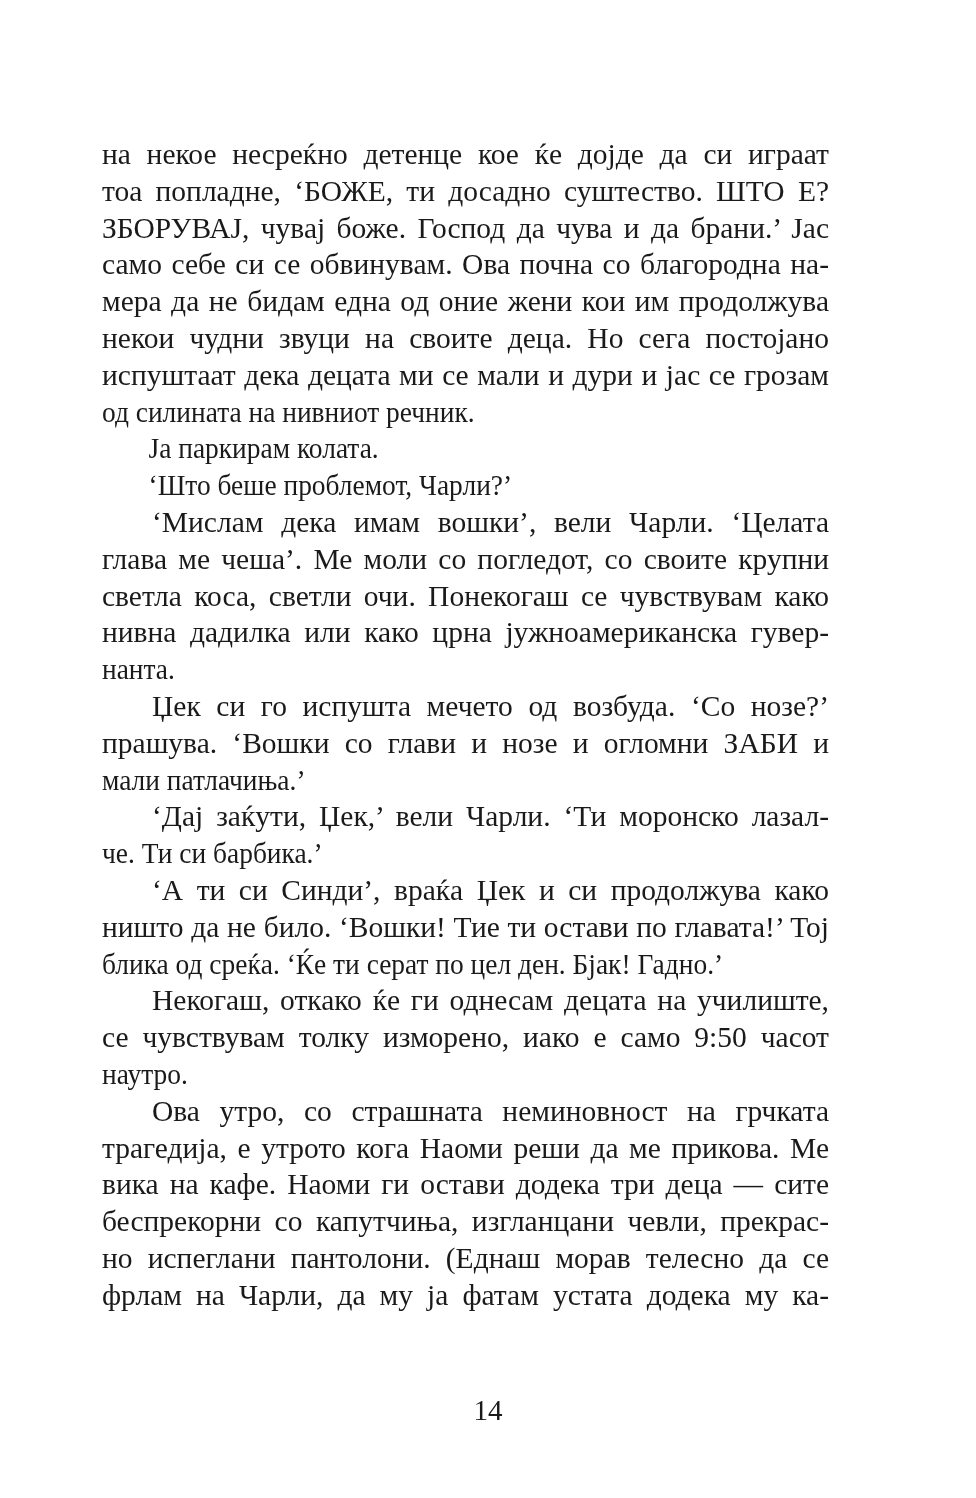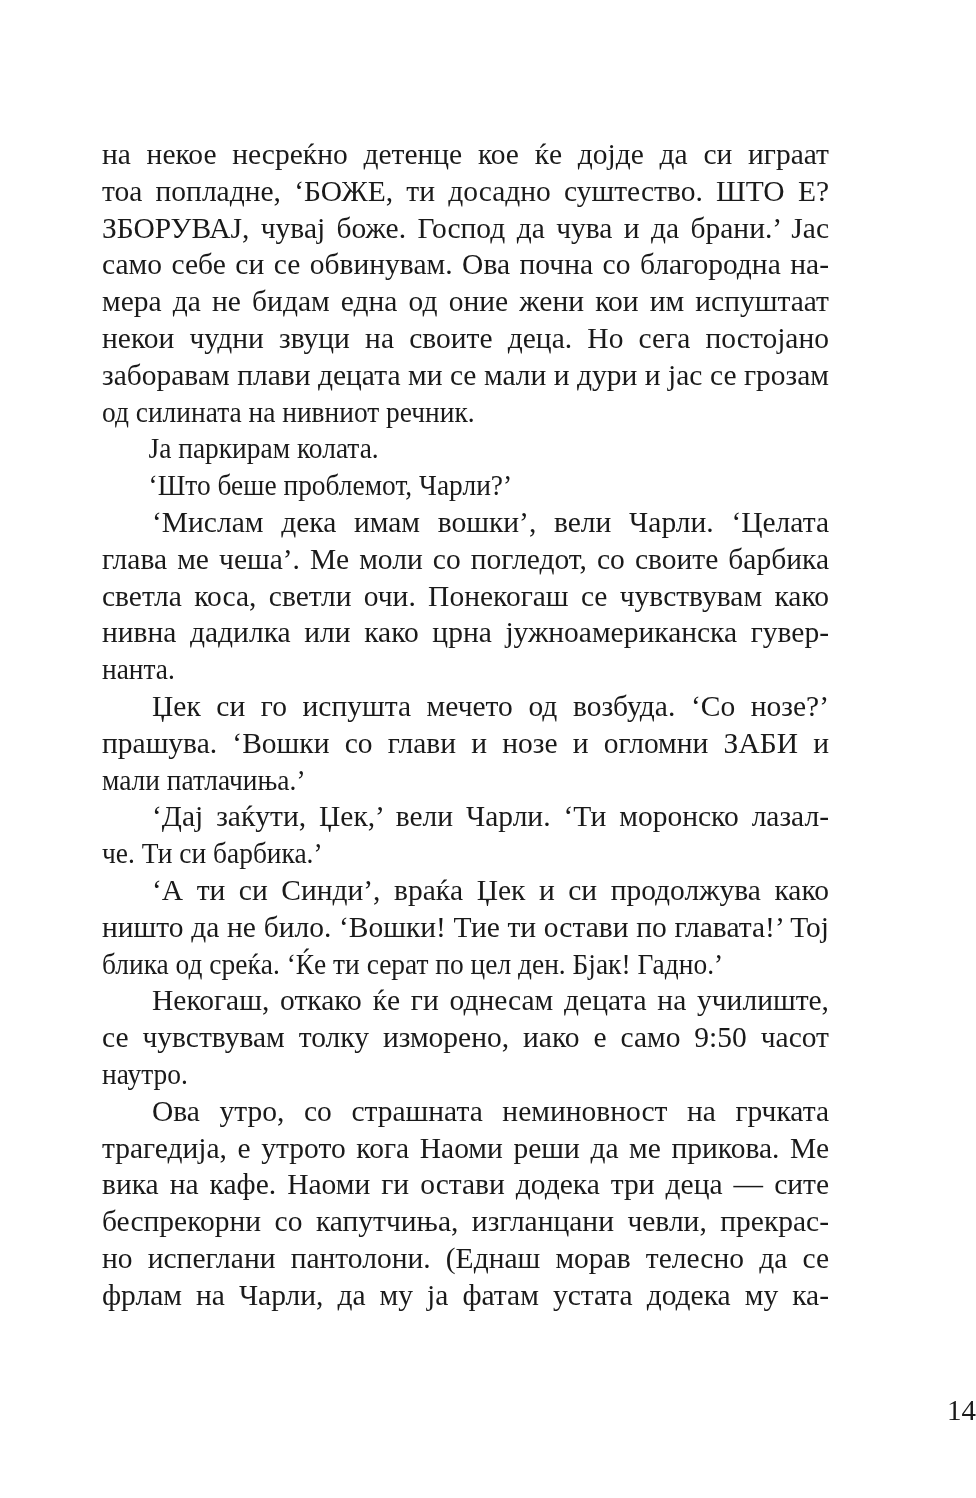--- a/index.html
+++ b/index.html
@@ -49,42 +49,42 @@
       box-sizing: border-box;
     }
     .line.full.indent .line-inner {
       width: 727px;
     }
     .page-number {
       position: absolute;
       left: 0;
       width: 976px;
       top: 1392px;
-      text-align: right;
+      text-align: center;
       font-size: 29px;
       line-height: 36px;
     }
   </style>
 </head>
 <body>
 
 <div class="page">
   <div class="text-block" id="text-block">
       <div class="line full"><span class="line-inner">на некое несреќно детенце кое ќе дојде да си играат</span></div>
       <div class="line full"><span class="line-inner">тоа попладне, ‘БОЖЕ, ти досадно суштество. ШТО Е?</span></div>
       <div class="line full"><span class="line-inner">ЗБОРУВАЈ, чувај боже. Господ да чува и да брани.’ Јас</span></div>
       <div class="line full"><span class="line-inner">само себе си се обвинувам. Ова почна со благородна на-</span></div>
-      <div class="line full"><span class="line-inner">мера да не бидам една од оние жени кои им испуштаат</span></div>
+      <div class="line full"><span class="line-inner">мера да не бидам една од оние жени кои им продолжува</span></div>
       <div class="line full"><span class="line-inner">некои чудни звуци на своите деца. Но сега постојано</span></div>
-      <div class="line full"><span class="line-inner">заборавам плави децата ми се мали и дури и јас се грозам</span></div>
+      <div class="line full"><span class="line-inner">испуштаат дека децата ми се мали и дури и јас се грозам</span></div>
       <div class="line"><span class="line-inner" style="transform: scaleX(0.93);">од силината на нивниот речник.</span></div>
       <div class="line indent"><span class="line-inner" style="transform: scaleX(0.93);">Ја паркирам колата.</span></div>
       <div class="line indent"><span class="line-inner" style="transform: scaleX(0.93);">‘Што беше проблемот, Чарли?’</span></div>
       <div class="line full indent"><span class="line-inner">‘Мислам дека имам вошки’, вели Чарли. ‘Целата</span></div>
-      <div class="line full"><span class="line-inner">глава ме чеша’. Ме моли со погледот, со своите барбика</span></div>
+      <div class="line full"><span class="line-inner">глава ме чеша’. Ме моли со погледот, со своите крупни</span></div>
       <div class="line full"><span class="line-inner">светла коса, светли очи. Понекогаш се чувствувам како</span></div>
       <div class="line full"><span class="line-inner">нивна дадилка или како црна јужноамериканска гувер-</span></div>
       <div class="line"><span class="line-inner" style="transform: scaleX(0.93);">нанта.</span></div>
       <div class="line full indent"><span class="line-inner">Џек си го испушта мечето од возбуда. ‘Со нозе?’</span></div>
       <div class="line full"><span class="line-inner">прашува. ‘Вошки со глави и нозе и огломни ЗАБИ и</span></div>
       <div class="line"><span class="line-inner" style="transform: scaleX(0.93);">мали патлачиња.’</span></div>
       <div class="line full indent"><span class="line-inner">‘Дај заќути, Џек,’ вели Чарли. ‘Ти моронско лазал-</span></div>
       <div class="line"><span class="line-inner" style="transform: scaleX(0.93);">че. Ти си барбика.’</span></div>
       <div class="line full indent"><span class="line-inner">‘А ти си Синди’, враќа Џек и си продолжува како</span></div>
       <div class="line full"><span class="line-inner">ништо да не било. ‘Вошки! Тие ти остави по главата!’ Тој</span></div>

